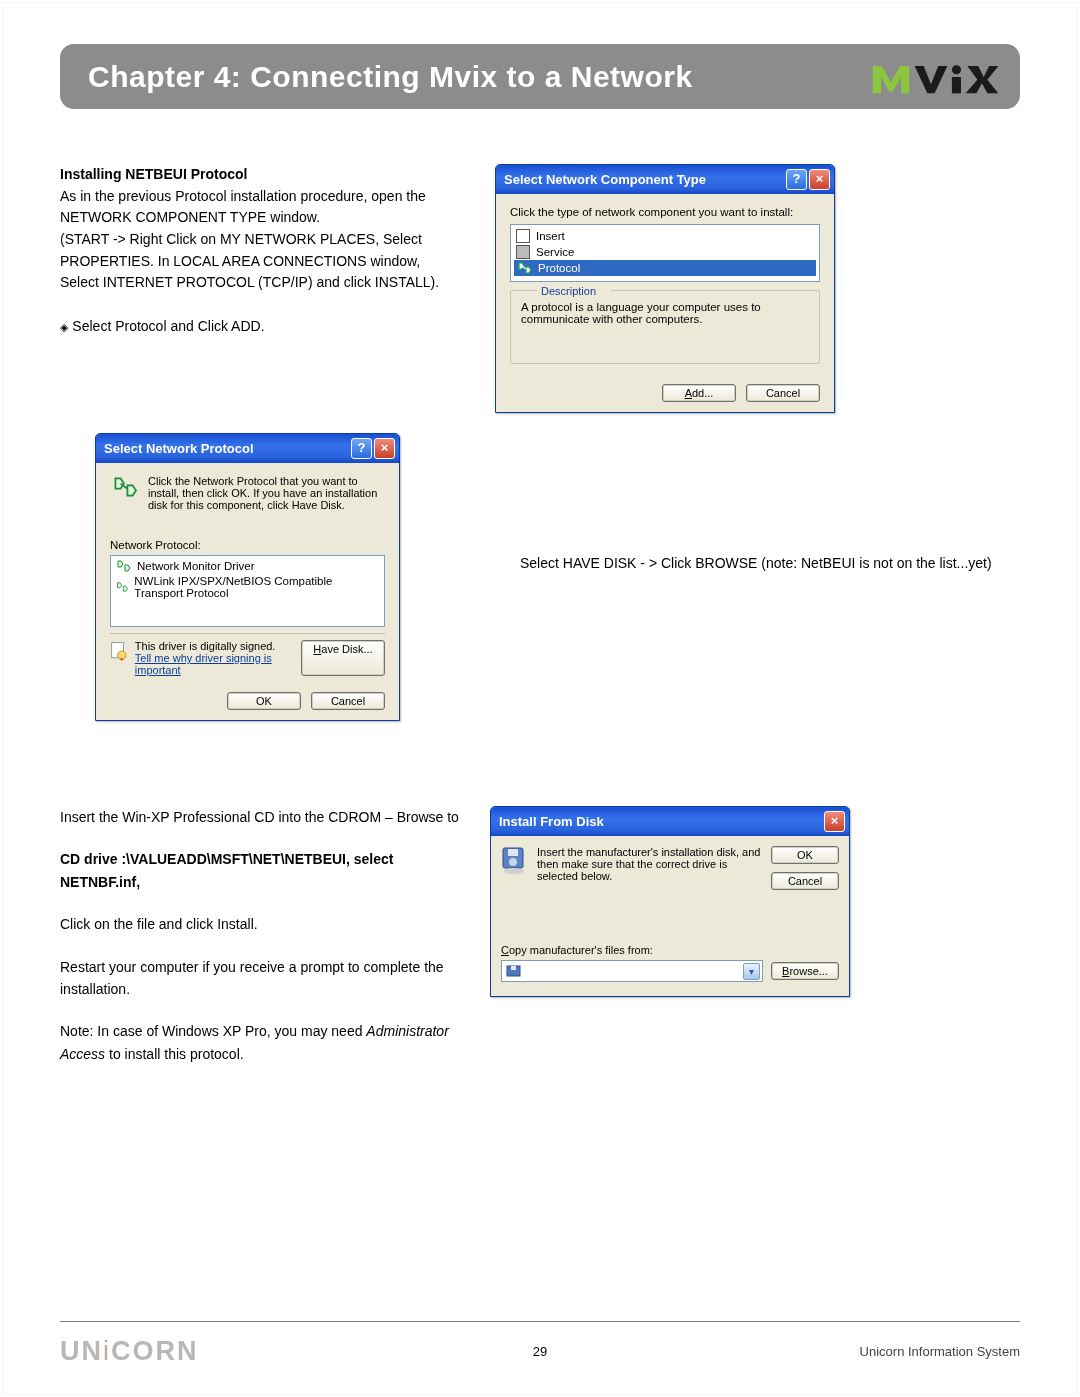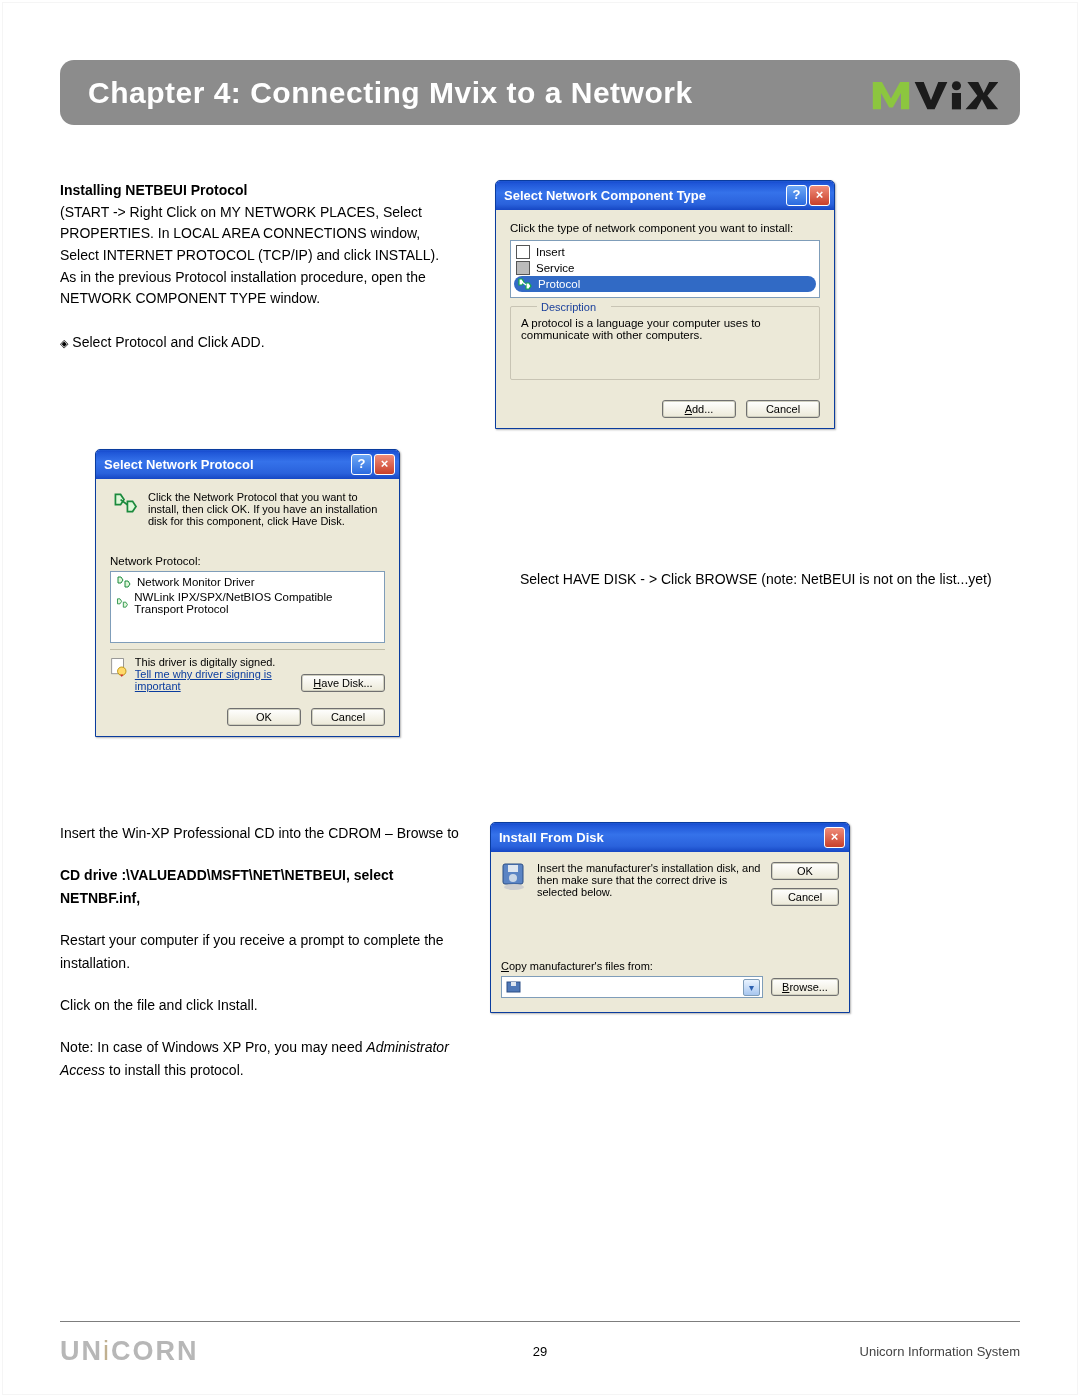--- a/index.html
+++ b/index.html
@@ -4,21 +4,21 @@
 <style>
   * { box-sizing: border-box; margin: 0; padding: 0; }
   body {
     width: 1080px;
     height: 1397px;
     background: #ffffff;
     font-family: Arial, Helvetica, sans-serif;
     position: relative;
     color: #000;
   }
-  .page { padding: 60px 60px 0 60px; }
+  .page { padding: 44px 60px 0 60px; }
   .title-bar {
     background: #8c8c8c;
     border-radius: 14px;
     height: 65px;
     display: flex;
     align-items: center;
     justify-content: space-between;
     padding: 0 22px 0 28px;
   }
   .title-bar h1 {
@@ -69,42 +69,42 @@
   .xp-close { background: linear-gradient(#f08d7a,#c8402a); color: #fff; }
   .xp-body { padding: 12px 14px 10px 14px; font-size: 11.5px; color: #000; }
   .xp-list {
     border: 1px solid #7f9db9;
     background: #fff;
     margin-top: 6px;
     padding: 3px;
     min-height: 58px;
   }
   .xp-list-item { display:flex; align-items:center; gap:6px; padding:1px 2px; font-size:11.5px;}
-  .xp-list-item.selected { background:#316ac5; color:#fff;border-radius:8px; }
+  .xp-list-item.selected { background:#316ac5; color:#fff; }
   .xp-fieldset { border:1px solid #c8c4b4; border-radius:2px; padding:8px 10px 38px 10px; margin-top:8px; }
   .xp-fieldset-title { color:#1a3f9b; font-size:11px; margin:-14px 0 4px 16px; background:#ece9d8; width:74px; padding:0 4px;}
   .xp-btn {
     background: linear-gradient(#ffffff,#ece9d8);
     border: 1px solid #707070;
     border-radius: 3px;
     font-size: 11px;
     padding: 2px 0;
     min-width: 74px;
     text-align:center;
     box-shadow: 0 0 0 1px #d0d0c0 inset;
   }
   .xp-btn u { text-decoration: underline; }
   .xp-btn-row { display:flex; gap:10px; justify-content:flex-end; margin-top:20px; }
 
   
   .d1 { width: 340px; margin-left:5px;}
   .d2-wrap { margin-top: 20px; }
   .d2 { width: 305px; margin-left: 35px; }
   .proto-listbox { border:1px solid #7f9db9; background:#fff; margin-top:4px; height:72px; padding:2px;}
-  .signed-row { display:flex; align-items:flex-end; margin-top:16px; gap:10px;}
+  .signed-row { display:flex; margin-top:16px; gap:10px;}
   .signed-left { flex:1; display:flex; gap:8px; align-items:flex-start;}
   .linklike { color:#0a3c9e; text-decoration: underline; font-size:11px;}
   .sep { border-top:1px solid #c0bda8; margin-top:6px; padding-top:6px;}
 
   .right-note { font-size:14px; line-height:1.5; margin-top: 120px; }
 
   .row3 { margin-top: 85px; display:flex; gap:20px;}
   .r3-left { width:410px; font-size:14px; line-height:1.6;}
   .r3-right { flex:1; }
 
@@ -167,22 +167,22 @@
         <circle cx="94" cy="14" r="5"></circle>
         <rect x="89" y="22" width="10" height="18"></rect>
         <path d="M106 10 L118 10 L124 22 L130 10 L140 10 L128 25 L140 40 L128 40 L122 29 L116 40 L104 40 L117 25 Z"></path>
       </g>
     </svg>
   </div>
 
   <div class="content">
     <div class="col-left">
       <p class="bold">Installing NETBEUI Protocol</p>
+      <p>As in the previous Protocol installation procedure, open the NETWORK COMPONENT TYPE window.</p>
       <p>(START -&gt; Right Click on MY NETWORK PLACES, Select PROPERTIES. In LOCAL AREA CONNECTIONS window, Select INTERNET PROTOCOL (TCP/IP) and click INSTALL).</p>
-      <p>As in the previous Protocol installation procedure, open the NETWORK COMPONENT TYPE window.</p>
       <p class="bullet-row">
         <span class="diamond">◈</span>
         <span>Select Protocol and Click ADD.</span>
       </p>
     </div>
 
     <div class="col-right">
 
       <div class="xp-dialog d1">
         <div class="xp-titlebar">
@@ -281,22 +281,22 @@
     </div>
     <div style="flex:1;">
       <p class="right-note">Select HAVE DISK - &gt; Click BROWSE (note: NetBEUI is not on the list...yet)</p>
     </div>
   </div>
 
   <div class="row3">
     <div class="r3-left">
       <p>Insert the Win-XP Professional CD  into the CDROM – Browse to</p>
       <p class="bold" style="margin-top:20px;">CD drive :\VALUEADD\MSFT\NET\NETBEUI, select NETNBF.inf,</p>
+      <p style="margin-top:20px;">Click on the file and click Install.</p>
       <p style="margin-top:20px;">Restart your computer if you receive a prompt to complete the installation.</p>
-      <p style="margin-top:20px;">Click on the file and click Install.</p>
       <p style="margin-top:20px;">
         <span>Note: In case of Windows XP Pro, you may need </span><span class="italic">Administrator Access</span><span> to install this protocol.</span>
       </p>
     </div>
     <div class="r3-right">
 
       <div class="xp-dialog d3">
         <div class="xp-titlebar">
           <span>Install From Disk</span>
           <div class="xp-title-btns">

